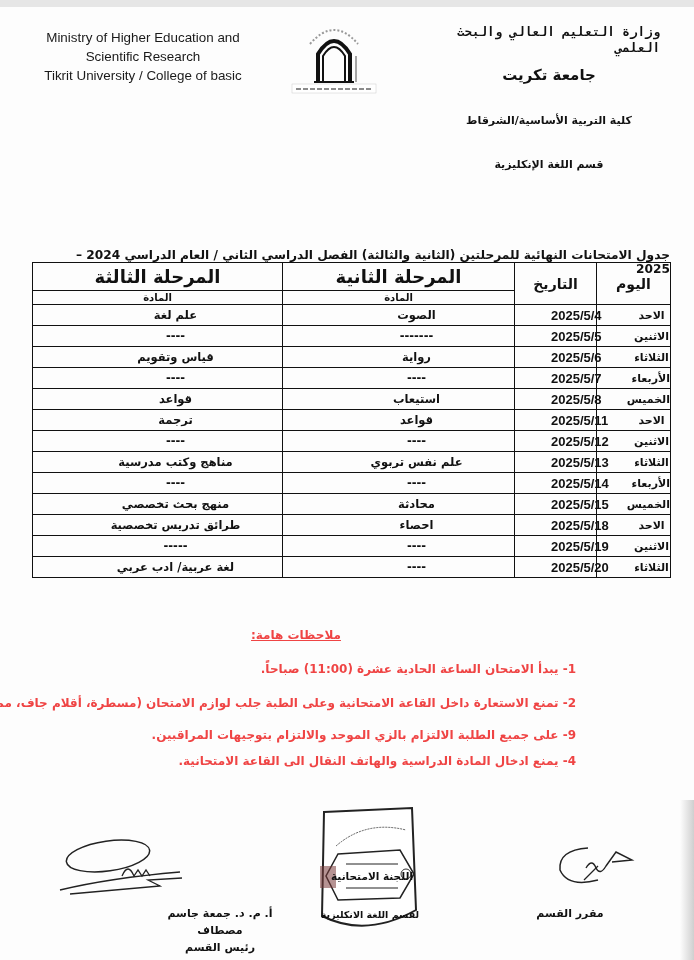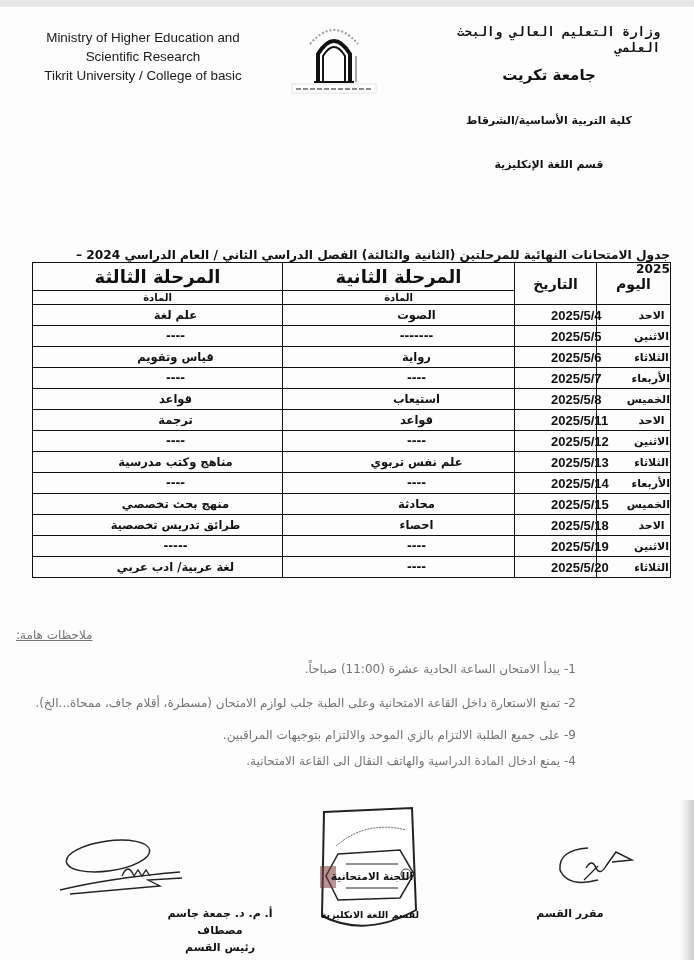--- a/index.html
+++ b/index.html
@@ -41,21 +41,21 @@
   .col-date { width:82px; }
   .col-s2 { width:232px; }
   .col-s3 { width:250px; }
   .h1 { height:27px; font-size:18px; }
   .h1.big { font-size:14px; }
   .h2 { height:13px; font-size:10px; }
   tr.row td { height:20px;padding-left:36px; }
   td.date { font-family:"Liberation Sans", sans-serif; font-size:13px; direction:ltr; }
   td.day { font-size:11px; }
 
-  .notes { position:absolute; right:118px; top:628px; width:560px; direction:rtl; text-align:left; font-weight:normal; font-size:12px; color:#737373; }
+  .notes { position:absolute; right:118px; top:628px; width:560px; direction:rtl; text-align:center; font-weight:bold; font-size:12px; color:#ef4444; }
   .notes .nh { text-decoration:underline; margin-bottom:12px; font-size:12px; }
   .notes .ni { position:absolute; right:0; white-space:nowrap; }
 
   .stamp { position:absolute; left:316px; top:806px; width:104px; height:132px; }
   .sig-left { position:absolute; left:50px; top:838px; width:140px; height:60px; }
   .sig-right { position:absolute; left:548px; top:840px; width:95px; height:50px; }
 
   .sign-block { position:absolute; direction:rtl; text-align:center; font-weight:bold; font-size:11px; color:#111; }
   .sign-left { left:150px; top:905px; width:140px; }
   .sign-right { left:505px; top:905px; width:130px; }

